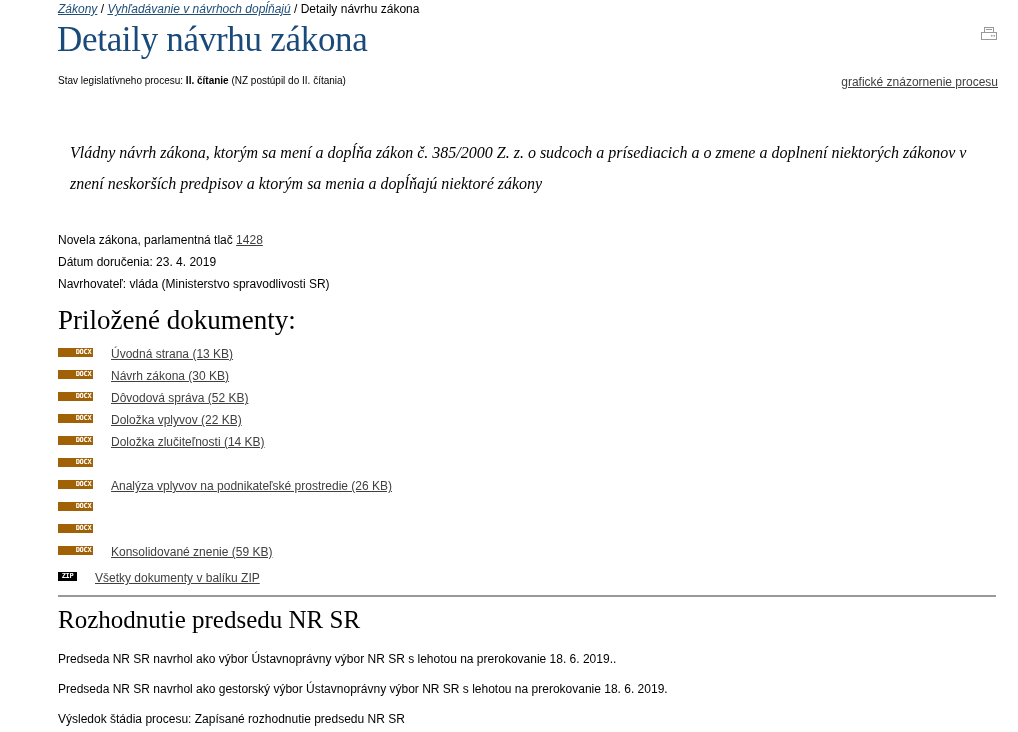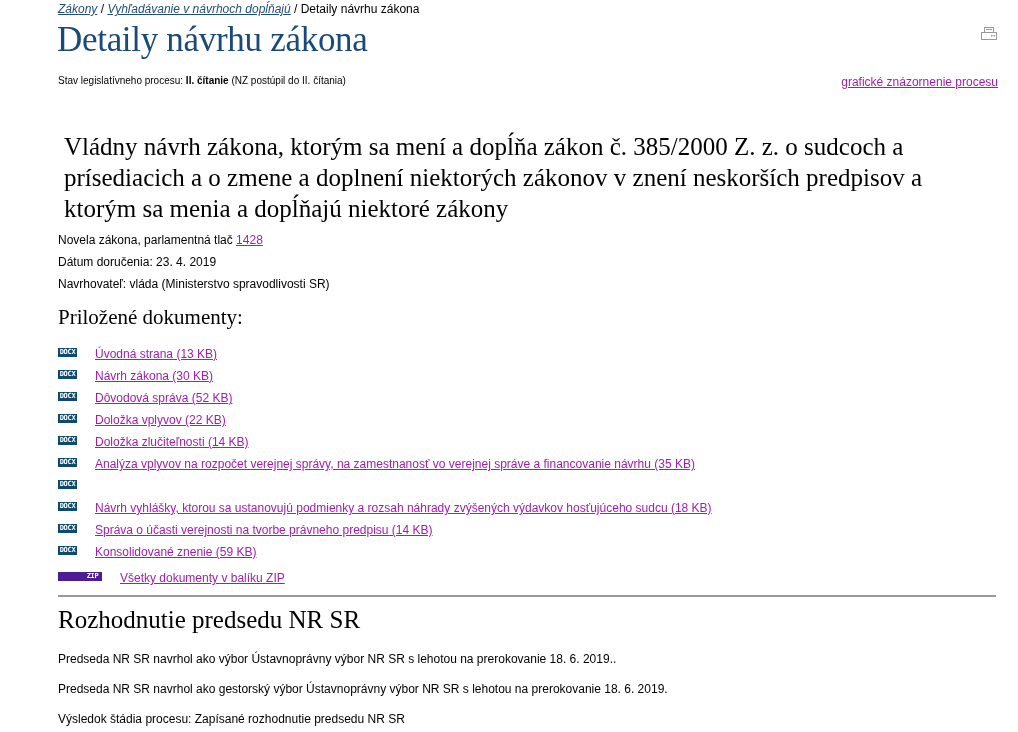--- a/index.html
+++ b/index.html
@@ -1,52 +1,52 @@
 <!DOCTYPE html>
 <html><head>
 <meta charset="utf-8">
 <style>
   html, body { margin: 0; padding: 0; }
   body {
     width: 1018px; height: 732px; overflow: hidden; background: #ffffff;
     font-family: "Liberation Sans", sans-serif; font-size: 12px; color: #000;
     position: relative;
   }
-  a { color: #a21caf; text-decoration: underline; }
+  a { color: #404040; text-decoration: underline; }
   .wrap { position: absolute; left: 58px; top: 0; width: 940px; }
   .breadcrumb { position: absolute; top: 2px; left: 0; font-size: 12px; color: #000; white-space: nowrap; }
   .breadcrumb a { color: #1f4e79; font-style: italic; }
   .page-title {
     position: absolute; top: 20px; left: -1px; margin: 0;
     font-family: "Liberation Serif", serif; font-weight: normal;
     font-size: 35px; color: #1a4a7a; letter-spacing: -0.3px; white-space: nowrap;
   }
   .print-icon { position: absolute; left: 923px; top: 27px; width: 16px; height: 14px; cursor: pointer; }
   .status-line { position: absolute; top: 75px; left: 0; font-size: 10px; white-space: nowrap; }
   .process-link { position: absolute; top: 75px; right: 0; font-size: 12px; white-space: nowrap; }
   .bill-title {
-    position: absolute; top: 125px; left: 0; width: 920px; margin: 6px;
+    position: absolute; top: 125px; left: 0; width: 920px; margin: 12px;
     font-family: "Liberation Serif", serif; font-weight: normal;
-    font-size: 25px; line-height: 31px; color: #000;
+    font-size: 16px; line-height: 31px; color: #000; font-style: italic;
   }
   .meta { position: absolute; left: 0; font-size: 12px; white-space: nowrap; }
   .section-h {
     position: absolute; left: 0; margin: 0; font-family: "Liberation Serif", serif;
     font-weight: normal; color: #000; white-space: nowrap;
   }
   .doc-list { position: absolute; top: 343px; left: 0; margin: 0; padding: 0; list-style: none; }
   .doc-item { height: 22px; display: flex; align-items: center; white-space: nowrap; font-size: 12px; }
   .doc-item a { margin-left: 18px; }
   .file-badge {
     display: inline-block; width: 19px; height: 9px; font-family: "DejaVu Sans Mono", monospace;
     font-size: 7px; font-weight: bold; line-height: 9px; text-align: center; color: #fff;
     letter-spacing: -0.3px; margin-top: -4px;
   }
-  .badge-docx { background: #0c4a6e; }
-  .badge-zip { background: #4c1d95; padding-left: 25px; }
+  .badge-docx { background: #a16207; padding-left: 16px; }
+  .badge-zip { background: #000000; }
   .zip-item { position: absolute; top: 567px; left: 0; }
   .divider { position: absolute; top: 595px; left: 0; width: 938px; height: 0; border-top: 2px solid #999; }
   .decision-p { position: absolute; left: 0; font-size: 12px; white-space: nowrap; margin: 0; }
 </style>
 </head>
 <body>
 
 <div class="wrap">
 
   <div class="breadcrumb">
@@ -71,21 +71,21 @@
   <a href="#" class="process-link">grafické znázornenie procesu</a>
 
   <h2 class="bill-title">Vládny návrh zákona, ktorým sa mení a dopĺňa zákon č. 385/2000 Z. z. o sudcoch a prísediacich a o zmene a doplnení niektorých zákonov v znení neskorších predpisov a ktorým sa menia a dopĺňajú niektoré zákony</h2>
 
   <div class="meta" style="top:233px;">
     <span>Novela zákona, parlamentná tlač </span><a href="#">1428</a>
   </div>
   <div class="meta" style="top:255px;">Dátum doručenia: 23. 4. 2019</div>
   <div class="meta" style="top:277px;">Navrhovateľ: vláda (Ministerstvo spravodlivosti SR)</div>
 
-  <h3 class="section-h" style="top:305px; font-size:21px;">Priložené dokumenty:</h3>
+  <h3 class="section-h" style="top:305px; font-size:27px;">Priložené dokumenty:</h3>
 
   <ul class="doc-list">
     <li class="doc-item">
         <span class="file-badge badge-docx">DOCX</span>
         <a href="#">Úvodná strana (13 KB)</a>
       </li>
     <li class="doc-item">
         <span class="file-badge badge-docx">DOCX</span>
         <a href="#">Návrh zákona (30 KB)</a>
       </li>
@@ -96,32 +96,30 @@
     <li class="doc-item">
         <span class="file-badge badge-docx">DOCX</span>
         <a href="#">Doložka vplyvov (22 KB)</a>
       </li>
     <li class="doc-item">
         <span class="file-badge badge-docx">DOCX</span>
         <a href="#">Doložka zlučiteľnosti (14 KB)</a>
       </li>
     <li class="doc-item">
         <span class="file-badge badge-docx">DOCX</span>
-        <a href="#">Analýza vplyvov na rozpočet verejnej správy, na zamestnanosť vo verejnej správe a financovanie návrhu (35 KB)</a>
+      </li>
+    <li class="doc-item">
+        <span class="file-badge badge-docx">DOCX</span>
+        <a href="#">Analýza vplyvov na podnikateľské prostredie (26 KB)</a>
       </li>
     <li class="doc-item">
         <span class="file-badge badge-docx">DOCX</span>
       </li>
     <li class="doc-item">
         <span class="file-badge badge-docx">DOCX</span>
-        <a href="#">Návrh vyhlášky, ktorou sa ustanovujú podmienky a rozsah náhrady zvýšených výdavkov hosťujúceho sudcu (18 KB)</a>
-      </li>
-    <li class="doc-item">
-        <span class="file-badge badge-docx">DOCX</span>
-        <a href="#">Správa o účasti verejnosti na tvorbe právneho predpisu (14 KB)</a>
       </li>
     <li class="doc-item">
         <span class="file-badge badge-docx">DOCX</span>
         <a href="#">Konsolidované znenie (59 KB)</a>
       </li>
   </ul>
 
   <div class="doc-item zip-item">
     <span class="file-badge badge-zip">ZIP</span>
       <a href="#">Všetky dokumenty v balíku ZIP</a>

